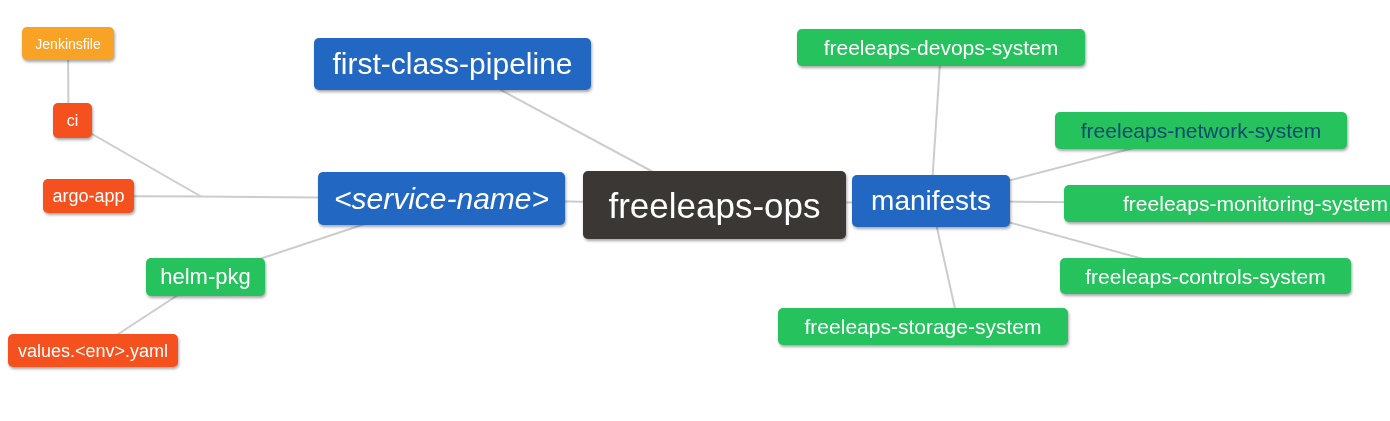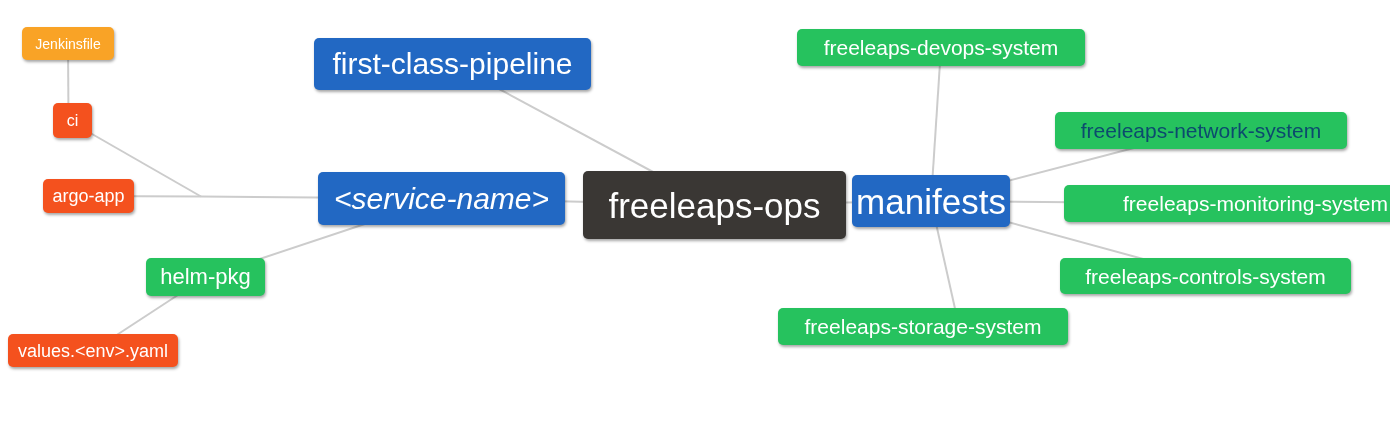--- a/index.html
+++ b/index.html
@@ -61,19 +61,19 @@
     </svg>
 
 <div class="node" style="left: 22px; top: 27px; width: 92px; height: 33px; font-size: 14px; background: rgb(249, 163, 38); color: rgb(255, 255, 255);">Jenkinsfile</div>
     <div class="node" style="left: 53px; top: 103px; width: 39px; height: 35px; font-size: 16px; background: rgb(244, 81, 30); color: rgb(255, 255, 255);">ci</div>
     <div class="node" style="left: 31px; top: 179px; width: 91px; height: 34px; font-size: 18px; background: rgb(244, 81, 30); color: rgb(255, 255, 255); margin-left: 12px;">argo-app</div>
     <div class="node" style="left: 146px; top: 258px; width: 119px; height: 38px; font-size: 22px; background: rgb(38, 194, 94); color: rgb(255, 255, 255);">helm-pkg</div>
     <div class="node" style="left: 8px; top: 334px; width: 170px; height: 33px; font-size: 18px; background: rgb(244, 81, 30); color: rgb(255, 255, 255);">values.&lt;env&gt;.yaml</div>
     <div class="node" style="left: 318px; top: 172px; width: 247px; height: 53px; font-size: 30px; background: rgb(34, 104, 195); color: rgb(255, 255, 255); font-style: italic;">&lt;service-name&gt;</div>
     <div class="node" style="left: 314px; top: 38px; width: 277px; height: 52px; font-size: 30px; background: rgb(34, 104, 195); color: rgb(255, 255, 255);">first-class-pipeline</div>
     <div class="node" style="left: 583px; top: 171px; width: 263px; height: 68px; font-size: 35px; background: rgb(58, 55, 52); color: rgb(255, 255, 255);">freeleaps-ops</div>
-    <div class="node" style="left: 852px; top: 175px; width: 158px; height: 52px; font-size: 35px; background: rgb(34, 104, 195); color: rgb(255, 255, 255);">manifests</div>
+    <div class="node" style="left: 852px; top: 175px; width: 158px; height: 52px; font-size: 28px; background: rgb(34, 104, 195); color: rgb(255, 255, 255);">manifests</div>
     <div class="node" style="left: 797px; top: 29px; width: 288px; height: 37px; font-size: 21px; background: rgb(38, 194, 94); color: rgb(255, 255, 255);">freeleaps-devops-system</div>
     <div class="node" style="left: 1055px; top: 112px; width: 292px; height: 37px; font-size: 21px; background: rgb(38, 194, 94); color: #0c4a6e;">freeleaps-network-system</div>
     <div class="node" style="left: 1048px; top: 185px; width: 383px; height: 37px; font-size: 21px; background: rgb(38, 194, 94); color: rgb(255, 255, 255); margin-left: 16px;">freeleaps-monitoring-system</div>
     <div class="node" style="left: 1060px; top: 258px; width: 291px; height: 36px; font-size: 21px; background: rgb(38, 194, 94); color: rgb(255, 255, 255);">freeleaps-controls-system</div>
     <div class="node" style="left: 778px; top: 308px; width: 290px; height: 37px; font-size: 21px; background: rgb(38, 194, 94); color: rgb(255, 255, 255);">freeleaps-storage-system</div>
   </div>
 
 </body></html>

